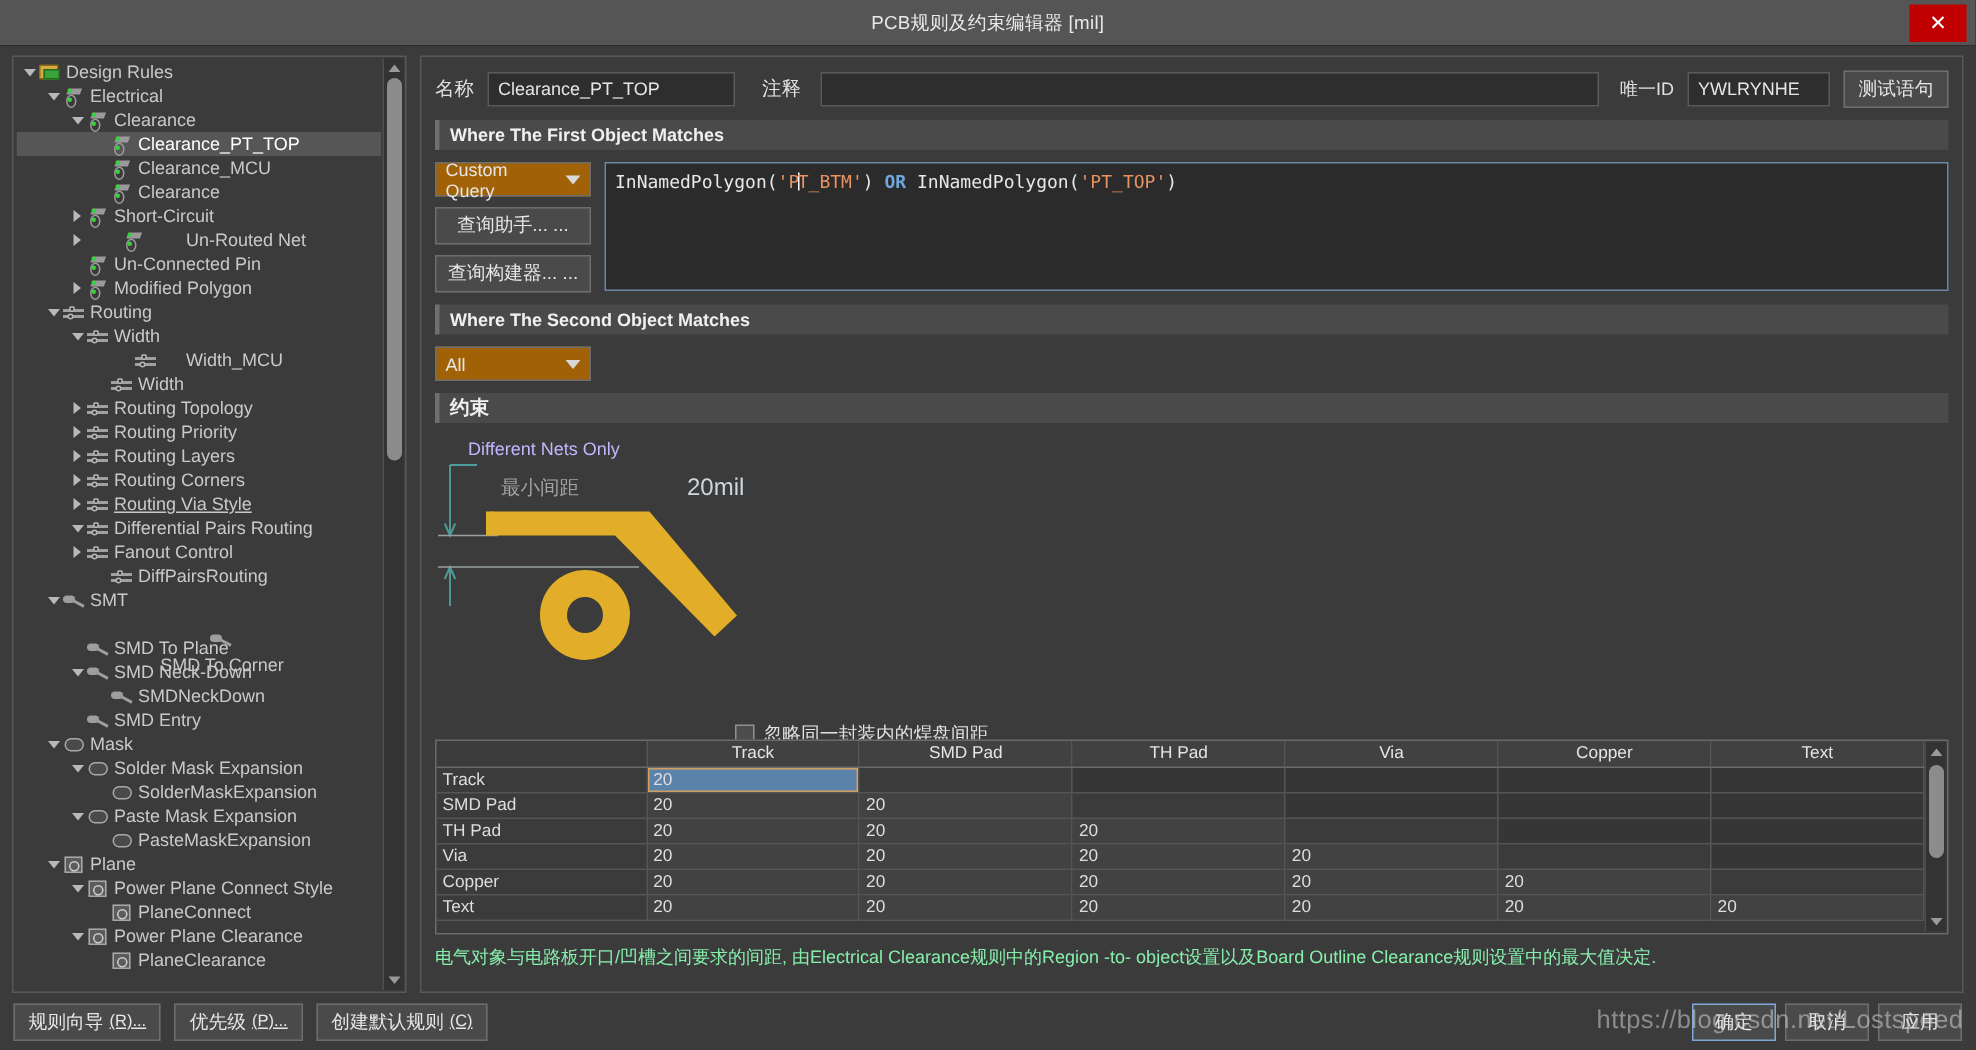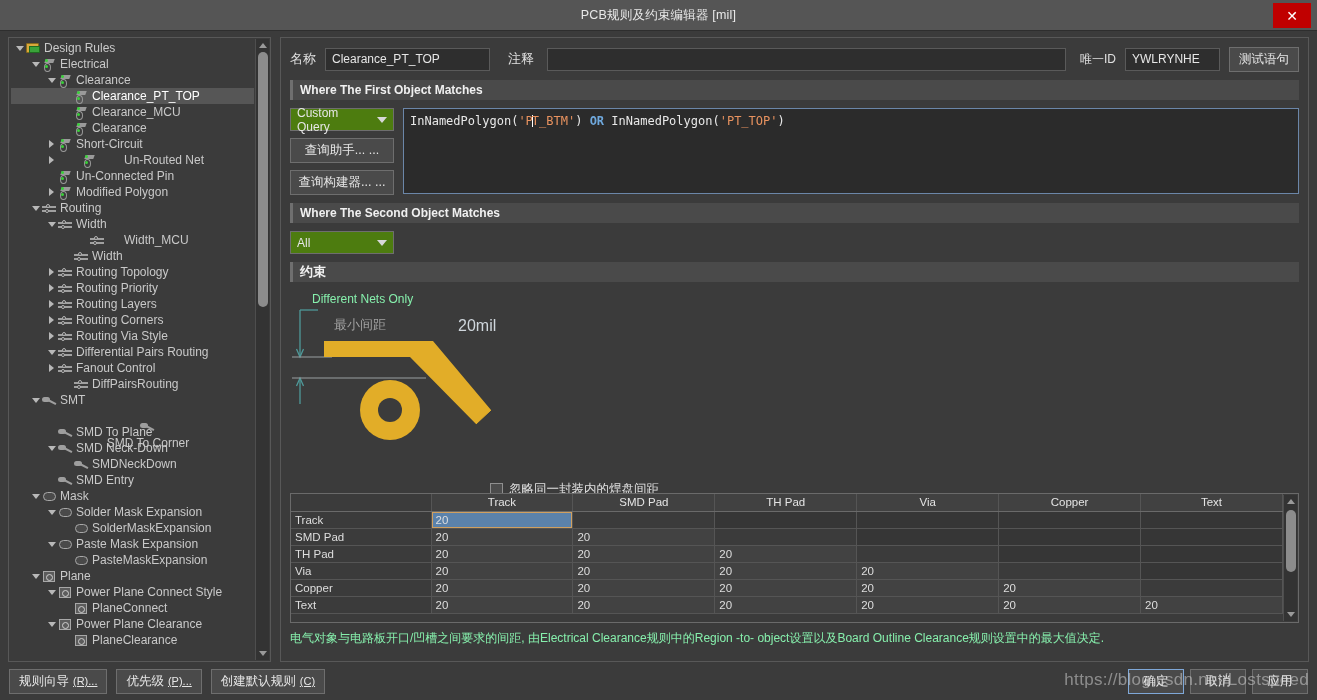--- a/index.html
+++ b/index.html
@@ -249,21 +249,21 @@
     color:#f0f0f0;
     margin-top:8px;
     flex:0 0 20px;
   }
   .sec-head.cn{font-weight:bold;font-size:13px;}
 
   
   .query-block{display:flex;gap:9px;margin-top:8px;flex:0 0 auto;}
   .query-left{display:flex;flex-direction:column;gap:7px;width:104px;flex:0 0 104px;}
   .combo{
-    background:#4d7c0f;border:1px solid #6e6e6e;
+    background:#a16207;border:1px solid #6e6e6e;
     height:23px;display:flex;align-items:center;
     padding:0 6px;font-size:12px;color:#e6e6e6;
     justify-content:space-between;cursor:pointer;
   }
   .combo .caret{
     width:0;height:0;
     border-left:5px solid transparent;border-right:5px solid transparent;
     border-top:6px solid #d8d8d8;margin-left:6px;
   }
   .query-text{
@@ -292,21 +292,21 @@
 
   
   .constraint{
     position:relative;
     flex:0 0 auto;
     height:205px;
     margin-top:4px;
   }
   .diff-nets{
     position:absolute;left:22px;top:6px;
-    font-size:12px;color:#86efac;
+    font-size:12px;color:#c4b5fd;
   }
   .min-lbl{
     position:absolute;left:44px;top:30px;
     font-size:13px;color:#a3a3a3;
   }
   .min-val{
     position:absolute;left:168px;top:31px;
     font-size:16px;color:#cfd6dc;
   }
   .dia{
@@ -624,21 +624,21 @@
               <i></i>
             </span>
             <span class="tree-ico">
               <span class="ico-route">
                 <span class="d1"></span>
                 <span class="d2"></span>
               </span>
             </span>
             <span class="tree-label">Routing Corners</span>
           </div>
-          <div class="tree-row" style="padding-left: 35px;">
+          <div class="tree-row" style="padding-left: 35px; text-decoration: underline;">
             <span class="tree-arrow right">
               <i></i>
             </span>
             <span class="tree-ico">
               <span class="ico-route">
                 <span class="d1"></span>
                 <span class="d2"></span>
               </span>
             </span>
             <span class="tree-label">Routing Via Style</span>

